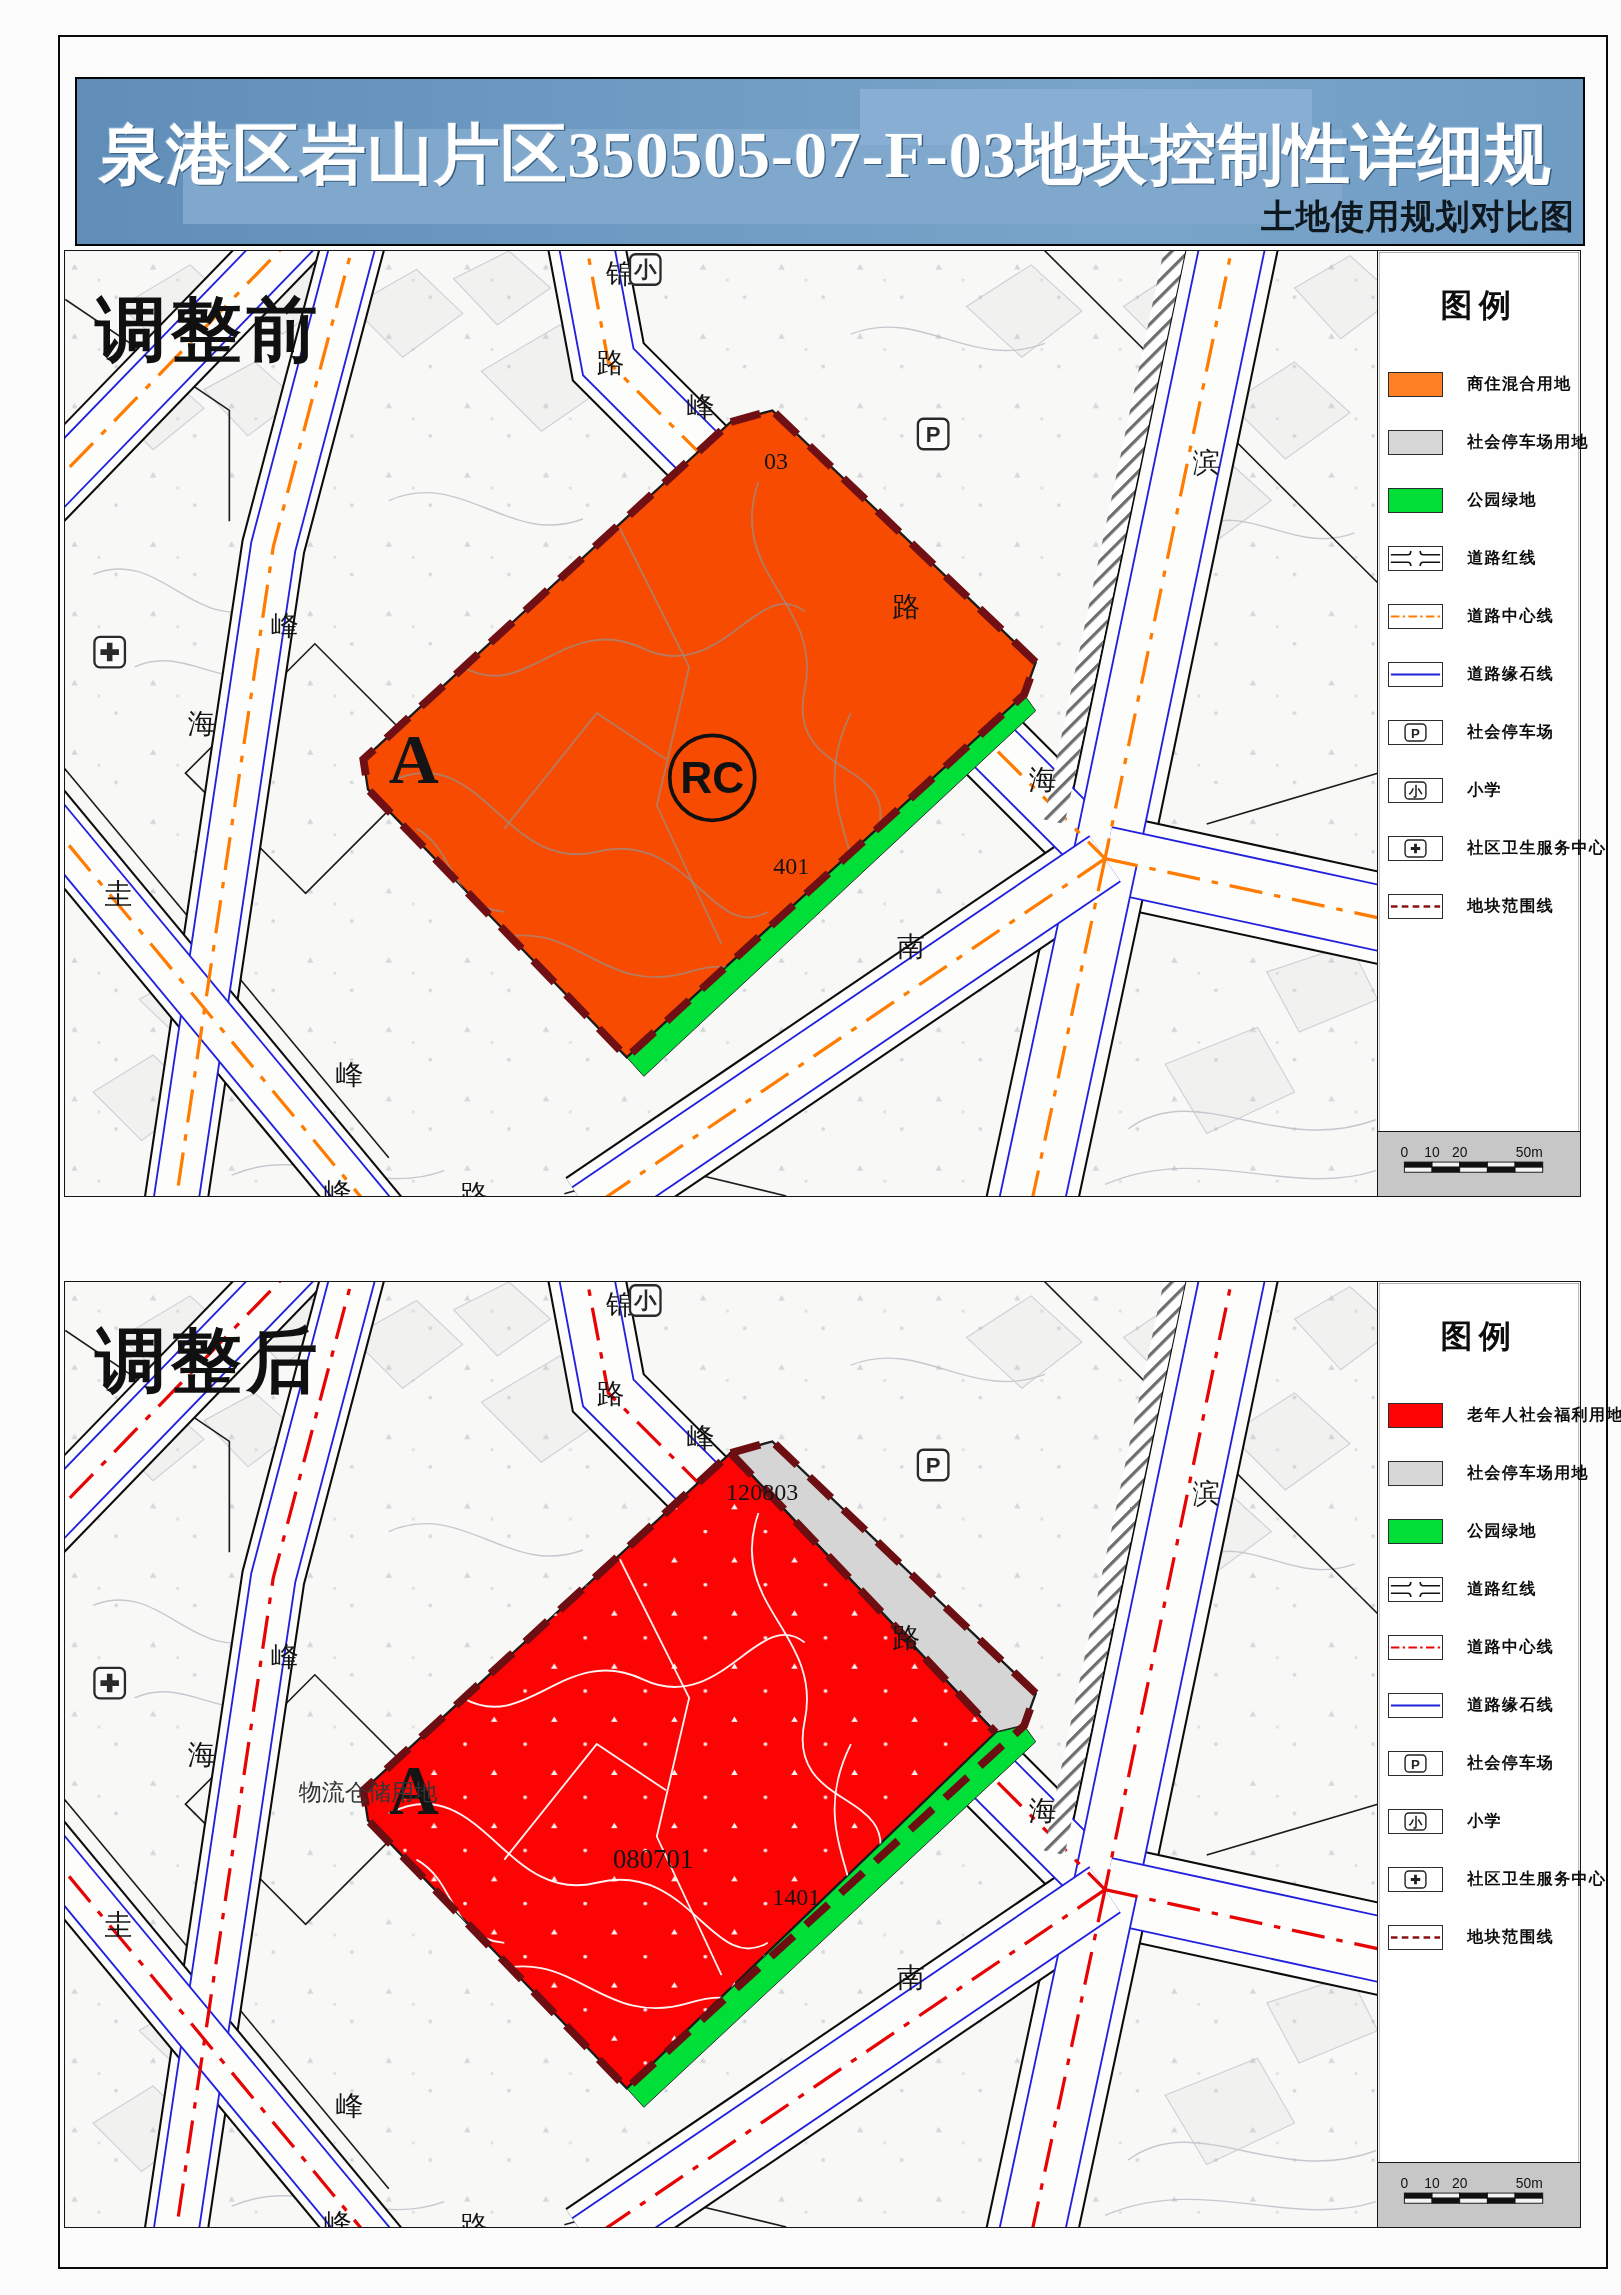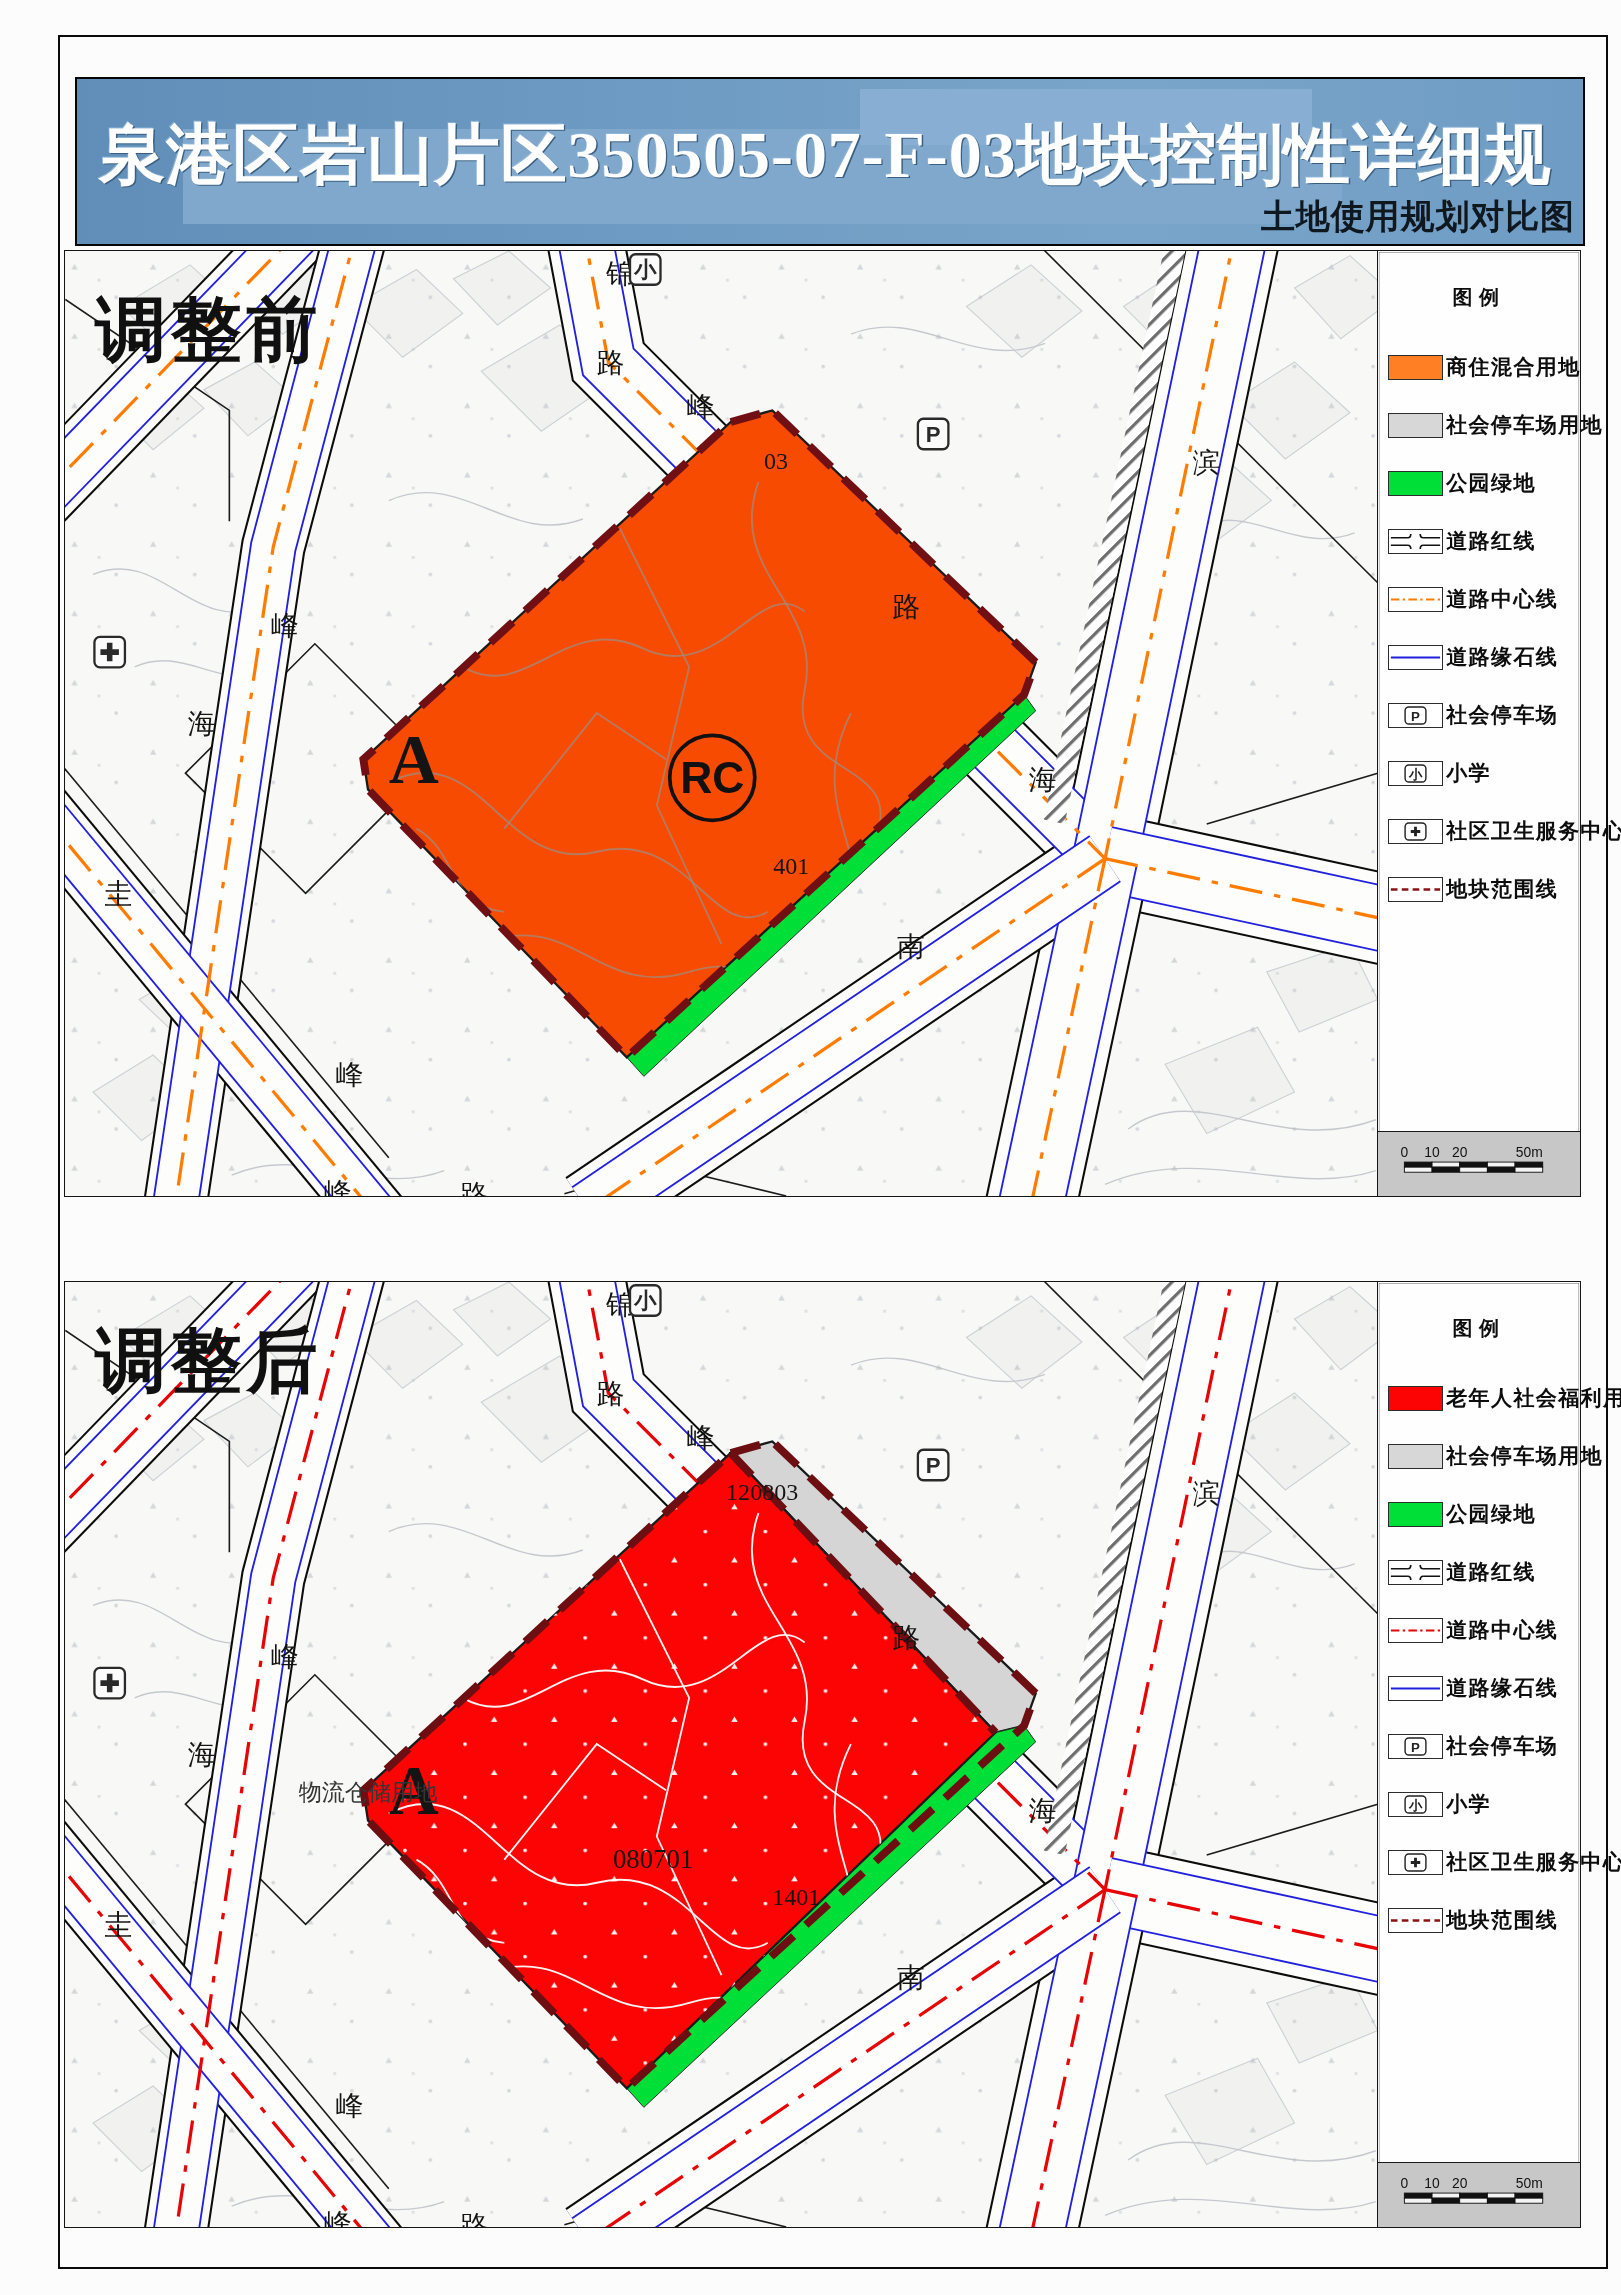--- a/index.html
+++ b/index.html
@@ -22,28 +22,28 @@
   .map-panel svg{display:block;width:100%;height:100%;}
   .p1{top:213px;}
   .p2{top:1244px;}
   .tag{position:absolute;left:30.5px;top:32px;font-size:71px;font-weight:bold;color:#101010;
        font-family:"Liberation Serif",serif;letter-spacing:4.6px;}
   
   .legend{position:absolute;left:1317px;width:202px;height:945px;border:1.8px solid #151515;
      box-shadow:inset 0 0 0 0.9px #fff, inset 0 0 0 1.4px #666;background:#fefefe;}
   .lg1{top:213px;}
   .lg2{top:1244px;}
-  .legend-title{margin-top:33px;text-align:center;font-size:20px;letter-spacing:6.5px;color:#0d0d0d;
+  .legend-title{margin-top:33px;text-align:center;font-size:32px;letter-spacing:6.5px;color:#0d0d0d;
      font-family:"Liberation Serif",serif;font-weight:bold;}
   .legend-rows{margin:27px 0 0 10.2px;}
   .legend-row{display:flex;align-items:center;height:58px;}
   .swatch{width:55px;height:25px;flex:0 0 55px;border:1.4px solid #2c2c2c;background:#fff;
      display:flex;align-items:center;justify-content:center;box-sizing:border-box;position:relative;}
   .swatch svg{display:block;width:100%;height:100%;}
-  .legend-label{margin-left:3px;font-size:21px;color:#0d0d0d;letter-spacing:1.4px;white-space:nowrap;
+  .legend-label{margin-left:24px;font-size:16px;color:#0d0d0d;letter-spacing:1.4px;white-space:nowrap;
      font-family:"Liberation Serif",serif;font-weight:bold;}
   .scaleband{position:absolute;left:0;bottom:0;width:100%;height:64px;background:#c7c7c7;
      border-top:1.8px solid #1a1a1a;}
   .scaleband svg{display:block;margin:7.4px 0 0 19.4px;}
 </style>
 </head>
 <body>
 
 <div class="page">
   <div class="frame">

